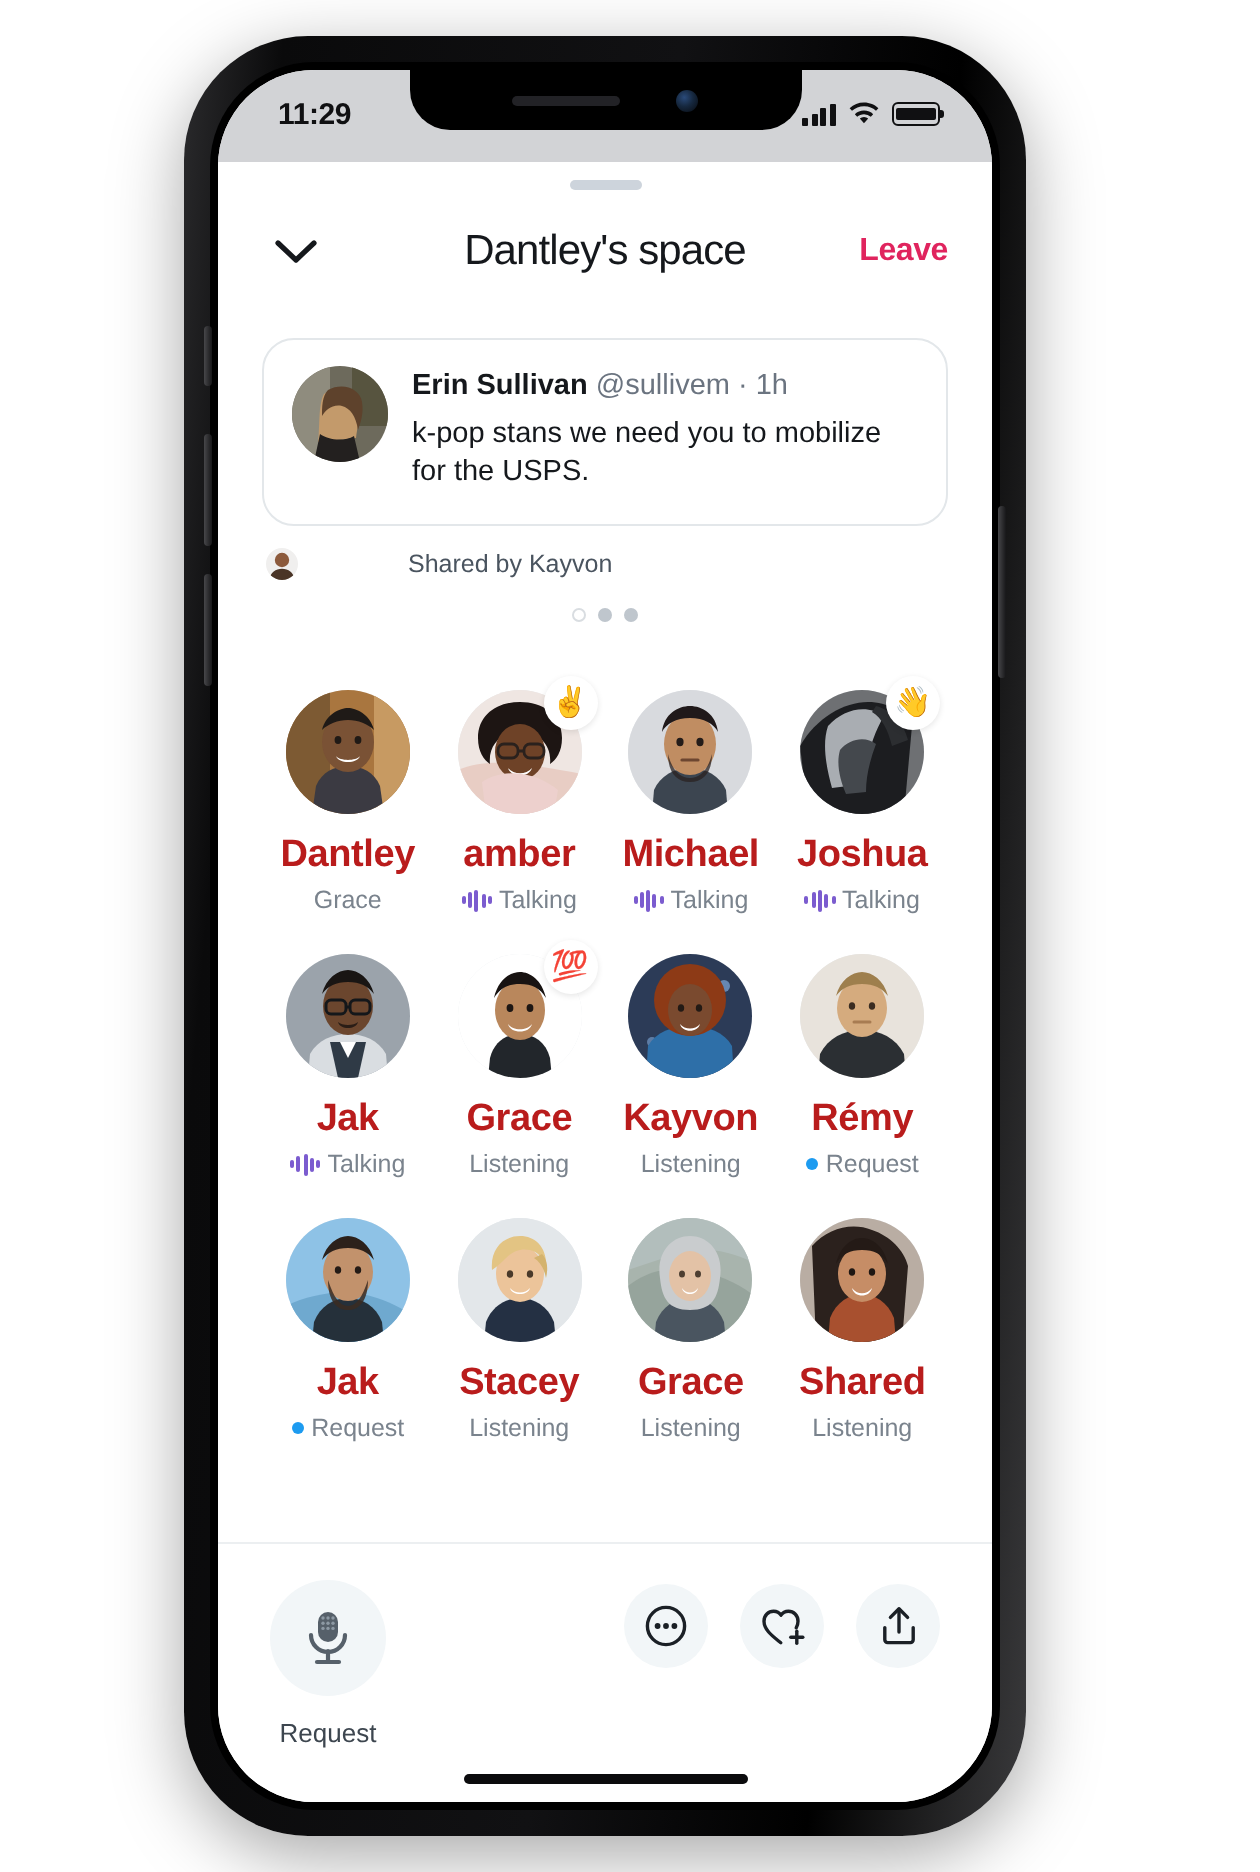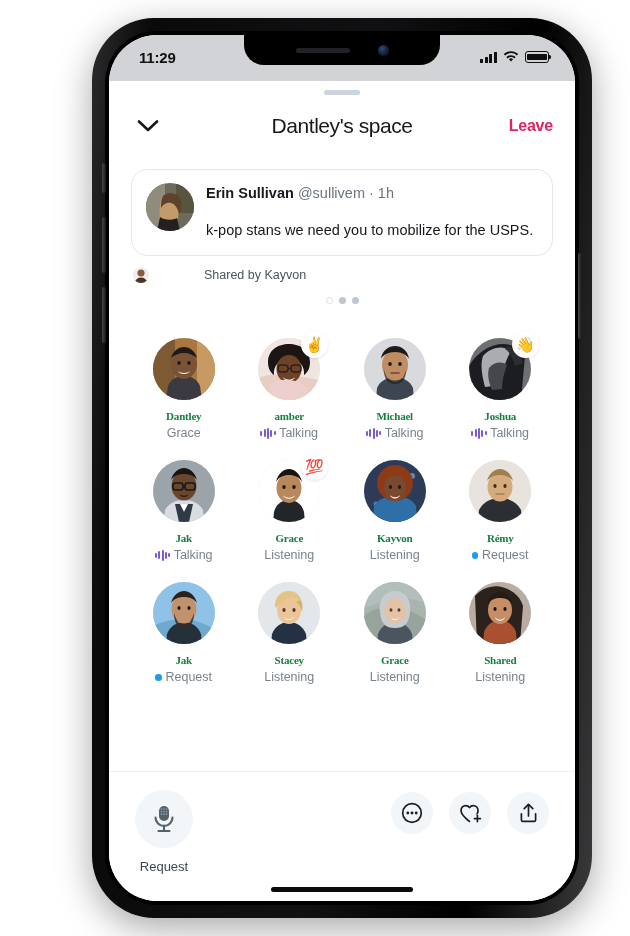--- a/index.html
+++ b/index.html
@@ -11,21 +11,21 @@
     font-family: "Liberation Sans", sans-serif;
     overflow: hidden;
     position: relative;
   }
 
   
   #device-frame {
     position: absolute;
     left: 92px;
     top: 18px;
-    width: 500px;
+    width: 421px;
     height: 900px;
     border-radius: 62px;
     background: linear-gradient(95deg, #2b2b2d 0%, #0a0a0b 10%, #111113 50%, #000 78%, #3a3a3c 100%);
     box-shadow: 0 10px 36px rgba(0,0,0,0.35);
     padding: 13px;
   }
   #device-inner-bezel {
     width: 100%;
     height: 100%;
     border-radius: 52px;
@@ -195,21 +195,21 @@
   #tweet-avatar {
     width: 48px; height: 48px;
     border-radius: 50%;
     flex-shrink: 0;
     overflow: hidden;
   }
   #tweet-body { flex: 1; min-width: 0; padding-top: 1px; }
   #tweet-meta {
     font-size: 14.5px;
     line-height: 1.35;
-    margin-bottom: 17px;
+    margin-bottom: 4px;
     white-space: nowrap;
   }
   #tweet-author { font-weight: bold; color: #15181c; }
   #tweet-handle, #tweet-time { color: #6b7480; font-weight: normal; }
   #tweet-text {
     font-size: 14.5px;
     line-height: 1.36;
     color: #15181c;
   }
 
@@ -280,25 +280,24 @@
     background: #ffffff;
     display: flex;
     align-items: center;
     justify-content: center;
     font-size: 15px;
     line-height: 1;
     box-shadow: 0 1px 3px rgba(0,0,0,0.10);
   }
   .p-name {
     margin-top: 10px;
-    font-size: 11px;
+    font-size: 19px;
     font-weight: bold;
-    color: #15803d;
+    color: #b91c1c;
     letter-spacing: -0.2px;
-    font-family: Liberation Serif, serif;
   }
   .p-status {
     margin-top: 4px;
     font-size: 12.5px;
     color: #7a838d;
     display: flex;
     align-items: center;
     gap: 3.5px;
   }
   .wave-icon { display: flex; align-items: center; gap: 1.3px; height: 11px; }

